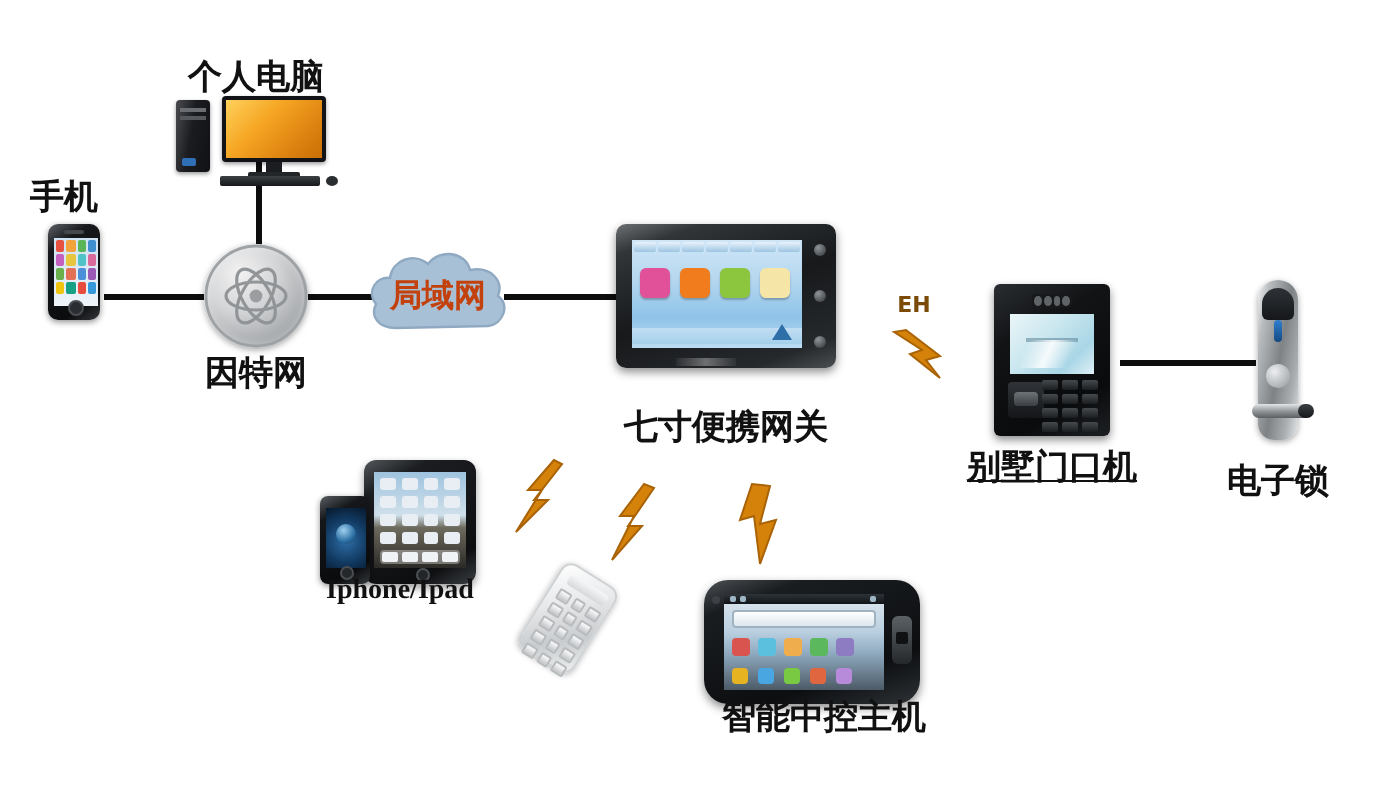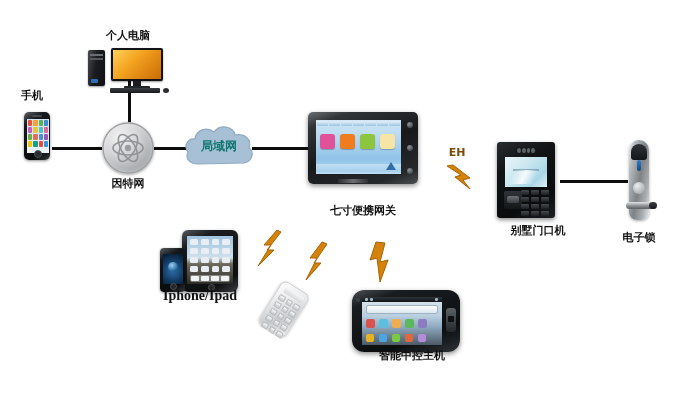--- a/index.html
+++ b/index.html
@@ -3,21 +3,21 @@
 <meta charset="utf-8">
 <style>
   html,body{margin:0;padding:0;background:#ffffff;}
   body{width:700px;height:400px;position:relative;overflow:hidden;
        font-family:"Liberation Sans","DejaVu Sans",sans-serif;}
   #stage{position:absolute;left:0;top:0;width:700px;height:400px;background:#fff;}
 
   .node{position:absolute;}
   .label{position:absolute;color:#111;font-weight:bold;white-space:nowrap;
          text-align:center;line-height:1.1;}
-  .label.zh{font-family:"DejaVu Sans","Liberation Sans",sans-serif;font-size:11px;}
+  .label.zh{font-family:"DejaVu Sans","Liberation Sans",sans-serif;font-size:17px;}
   .label.lat{font-family:"Liberation Serif","DejaVu Serif",serif;font-size:14px;}
 
   .line{position:absolute;background:#0d0d0d;}
   .line.h{height:3px;}
   .line.v{width:3px;}
 
   
   .phone{width:26px;height:48px;border-radius:5px;
          background:linear-gradient(145deg,#5d6166 0%,#16181b 22%,#0b0c0e 80%,#35383c 100%);
          box-shadow:0 1px 3px rgba(0,0,0,.45);padding:0;}
@@ -51,21 +51,21 @@
   .globe{width:52px;height:52px;border-radius:50%;
      background:radial-gradient(circle at 34% 28%,#f2f2f2 0%,#d3d4d6 38%,#a8abae 70%,#7d8184 100%);
      box-shadow:0 1px 3px rgba(0,0,0,.35), inset 0 0 6px rgba(255,255,255,.7);}
   .globe svg{position:absolute;left:0;top:0;}
 
   
   .cloud{width:74px;height:52px;}
   .cloud svg{position:absolute;left:0;top:0;}
   .cloud .ct{position:absolute;left:0;top:16px;width:74px;text-align:center;
              font-family:"DejaVu Sans","Liberation Sans",sans-serif;
-             font-size:12px;font-weight:bold;color:#0f766e;}
+             font-size:16px;font-weight:bold;color:#c2410c;}
 
   
   .host{width:110px;height:72px;}
   .host .bezel{position:absolute;left:0;top:0;width:110px;height:72px;border-radius:5px;
      background:linear-gradient(160deg,#6c7073 0%,#313538 14%,#17191b 50%,#26292c 86%,#4b4f52 100%);
      box-shadow:0 2px 5px rgba(0,0,0,.45);}
   .host .scr{position:absolute;left:8px;top:8px;width:85px;height:54px;overflow:hidden;
      background:linear-gradient(180deg,#cfe6f7 0%,#b6d8f0 35%,#8fc3e8 72%,#bcdcf2 100%);}
   .host .tabs{position:absolute;left:0;top:0;width:100%;height:7px;display:flex;gap:1px;padding:1px;box-sizing:border-box;}
   .host .tabs i{flex:1;background:linear-gradient(180deg,#e9f3fb,#9cc4e2);border-radius:1px;}
@@ -325,21 +325,21 @@
           <i></i>
           <i></i>
           <i></i>
           <i></i>
           <i></i>
           <i></i>
           <i></i>
         </div>
     </div>
   </div>
-  <div class="label zh" style="left:492px;top:225px;width:92px;">别墅门口机</div>
+  <div class="label zh" style="left:480px;top:225px;width:92px;text-decoration:underline;">别墅门口机</div>
 
   <div class="node" style="left:622px;top:140px;">
     <div class="lock">
       <div class="body"></div>
       <div class="top"></div>
       <div class="led"></div>
       <div class="card"></div>
       <div class="handle"></div>
     </div>
   </div>

